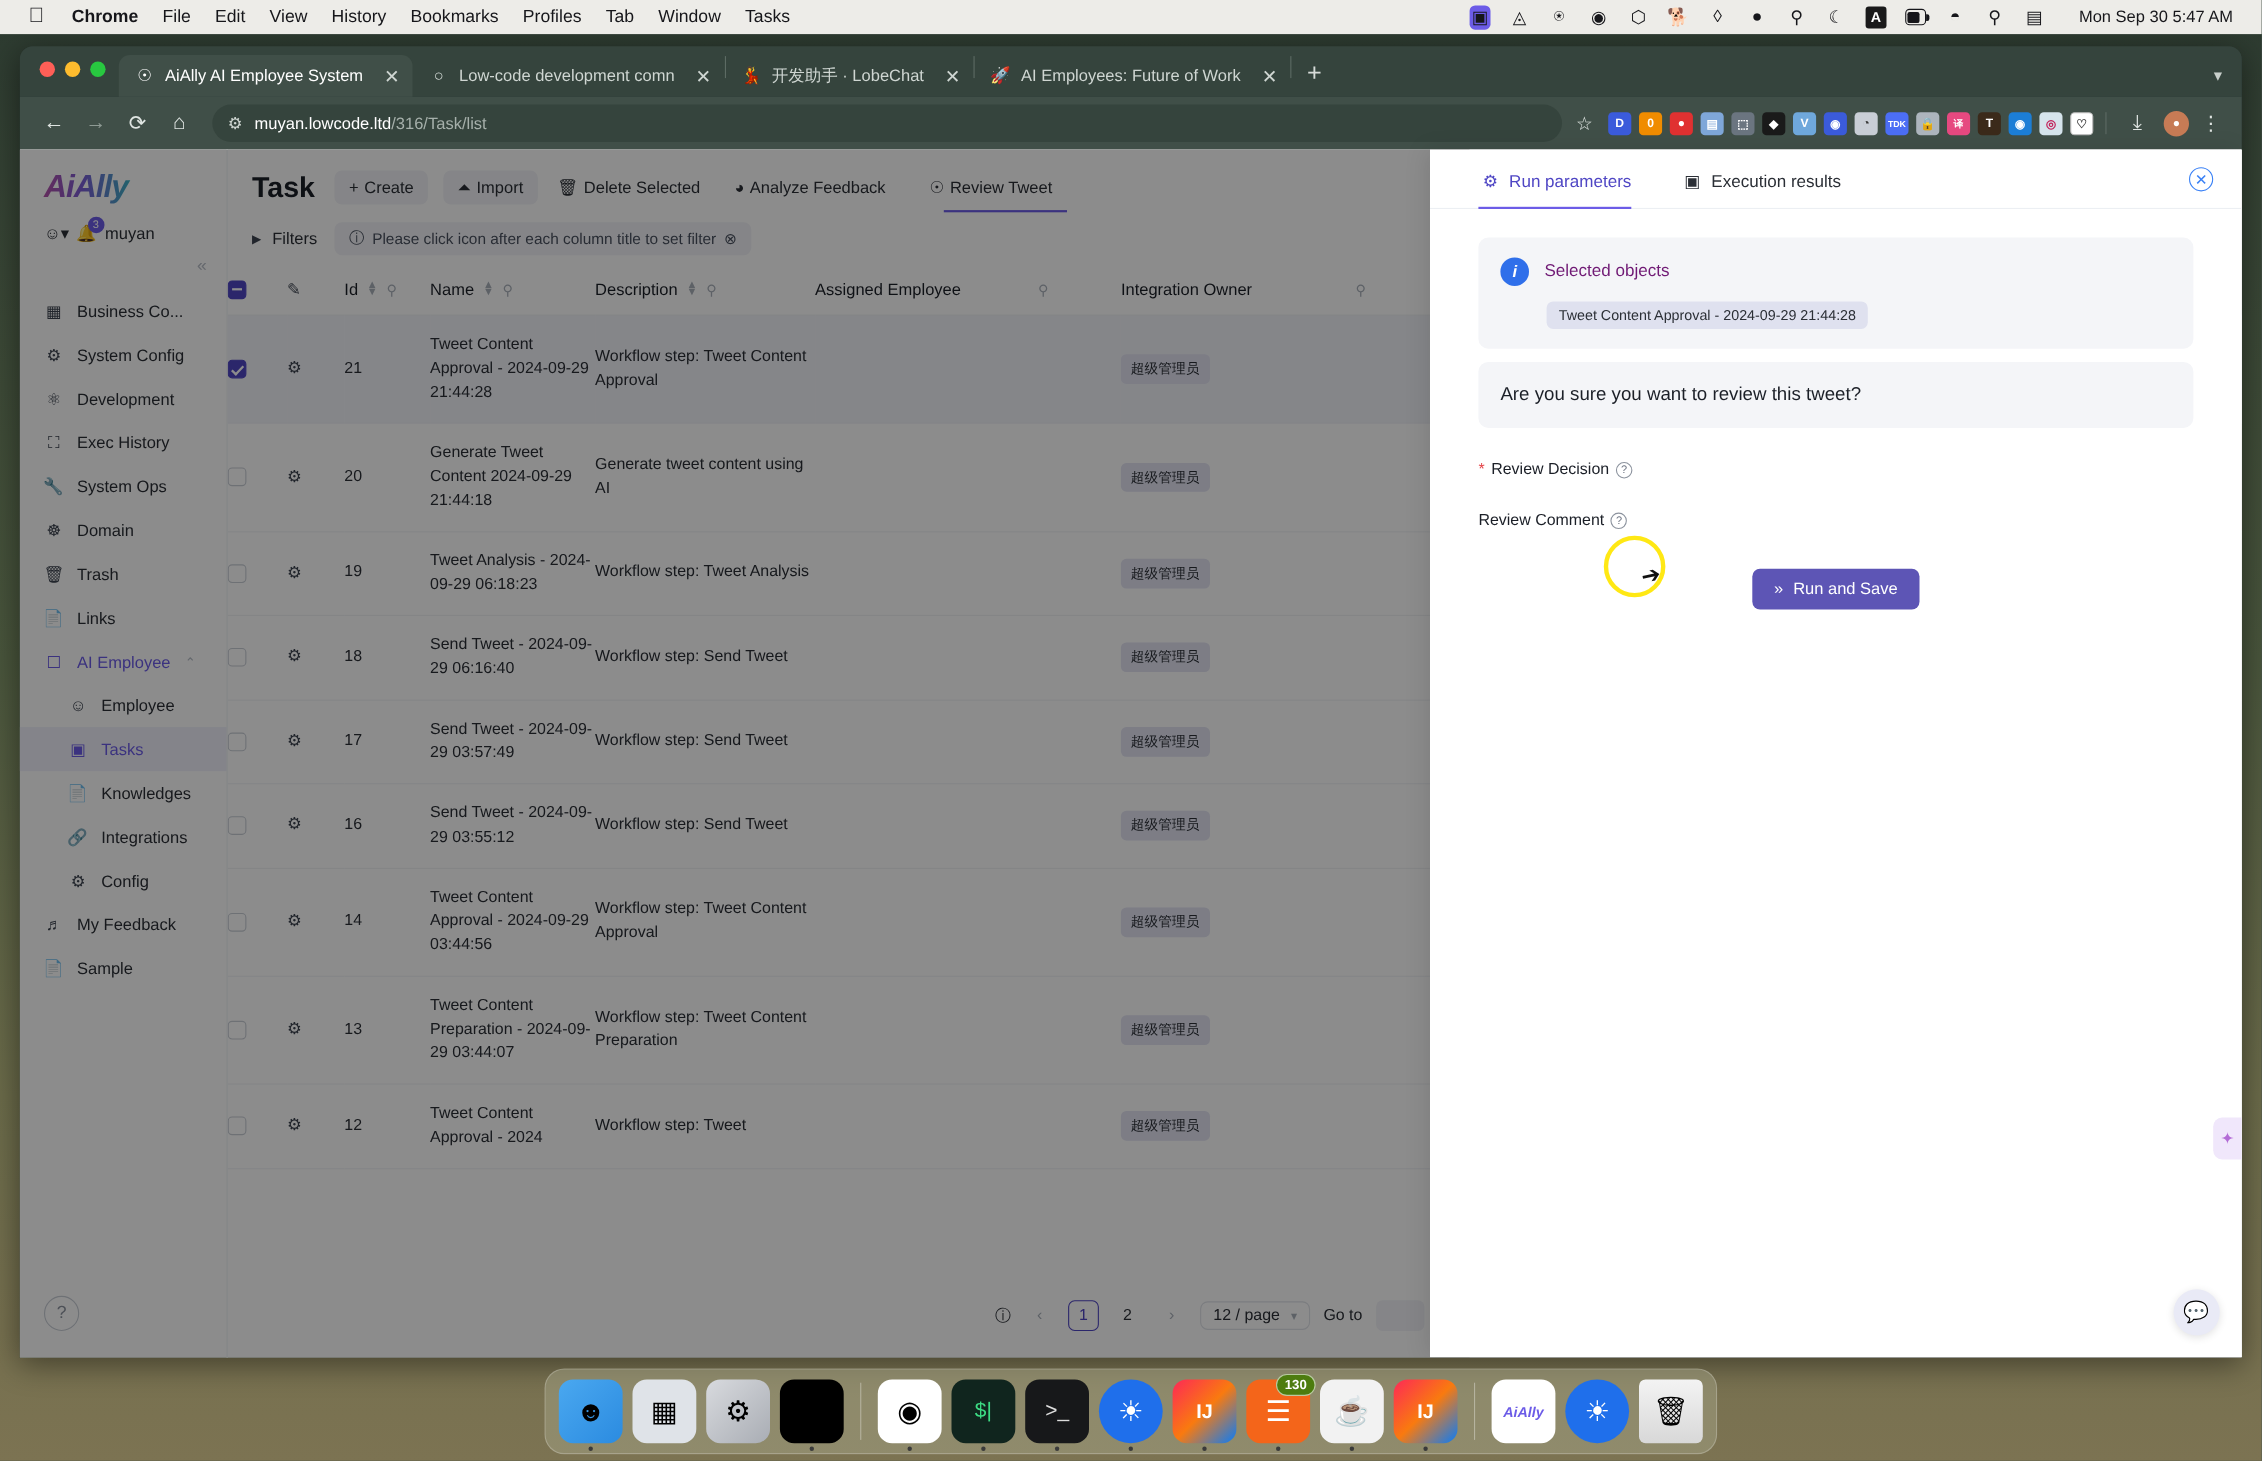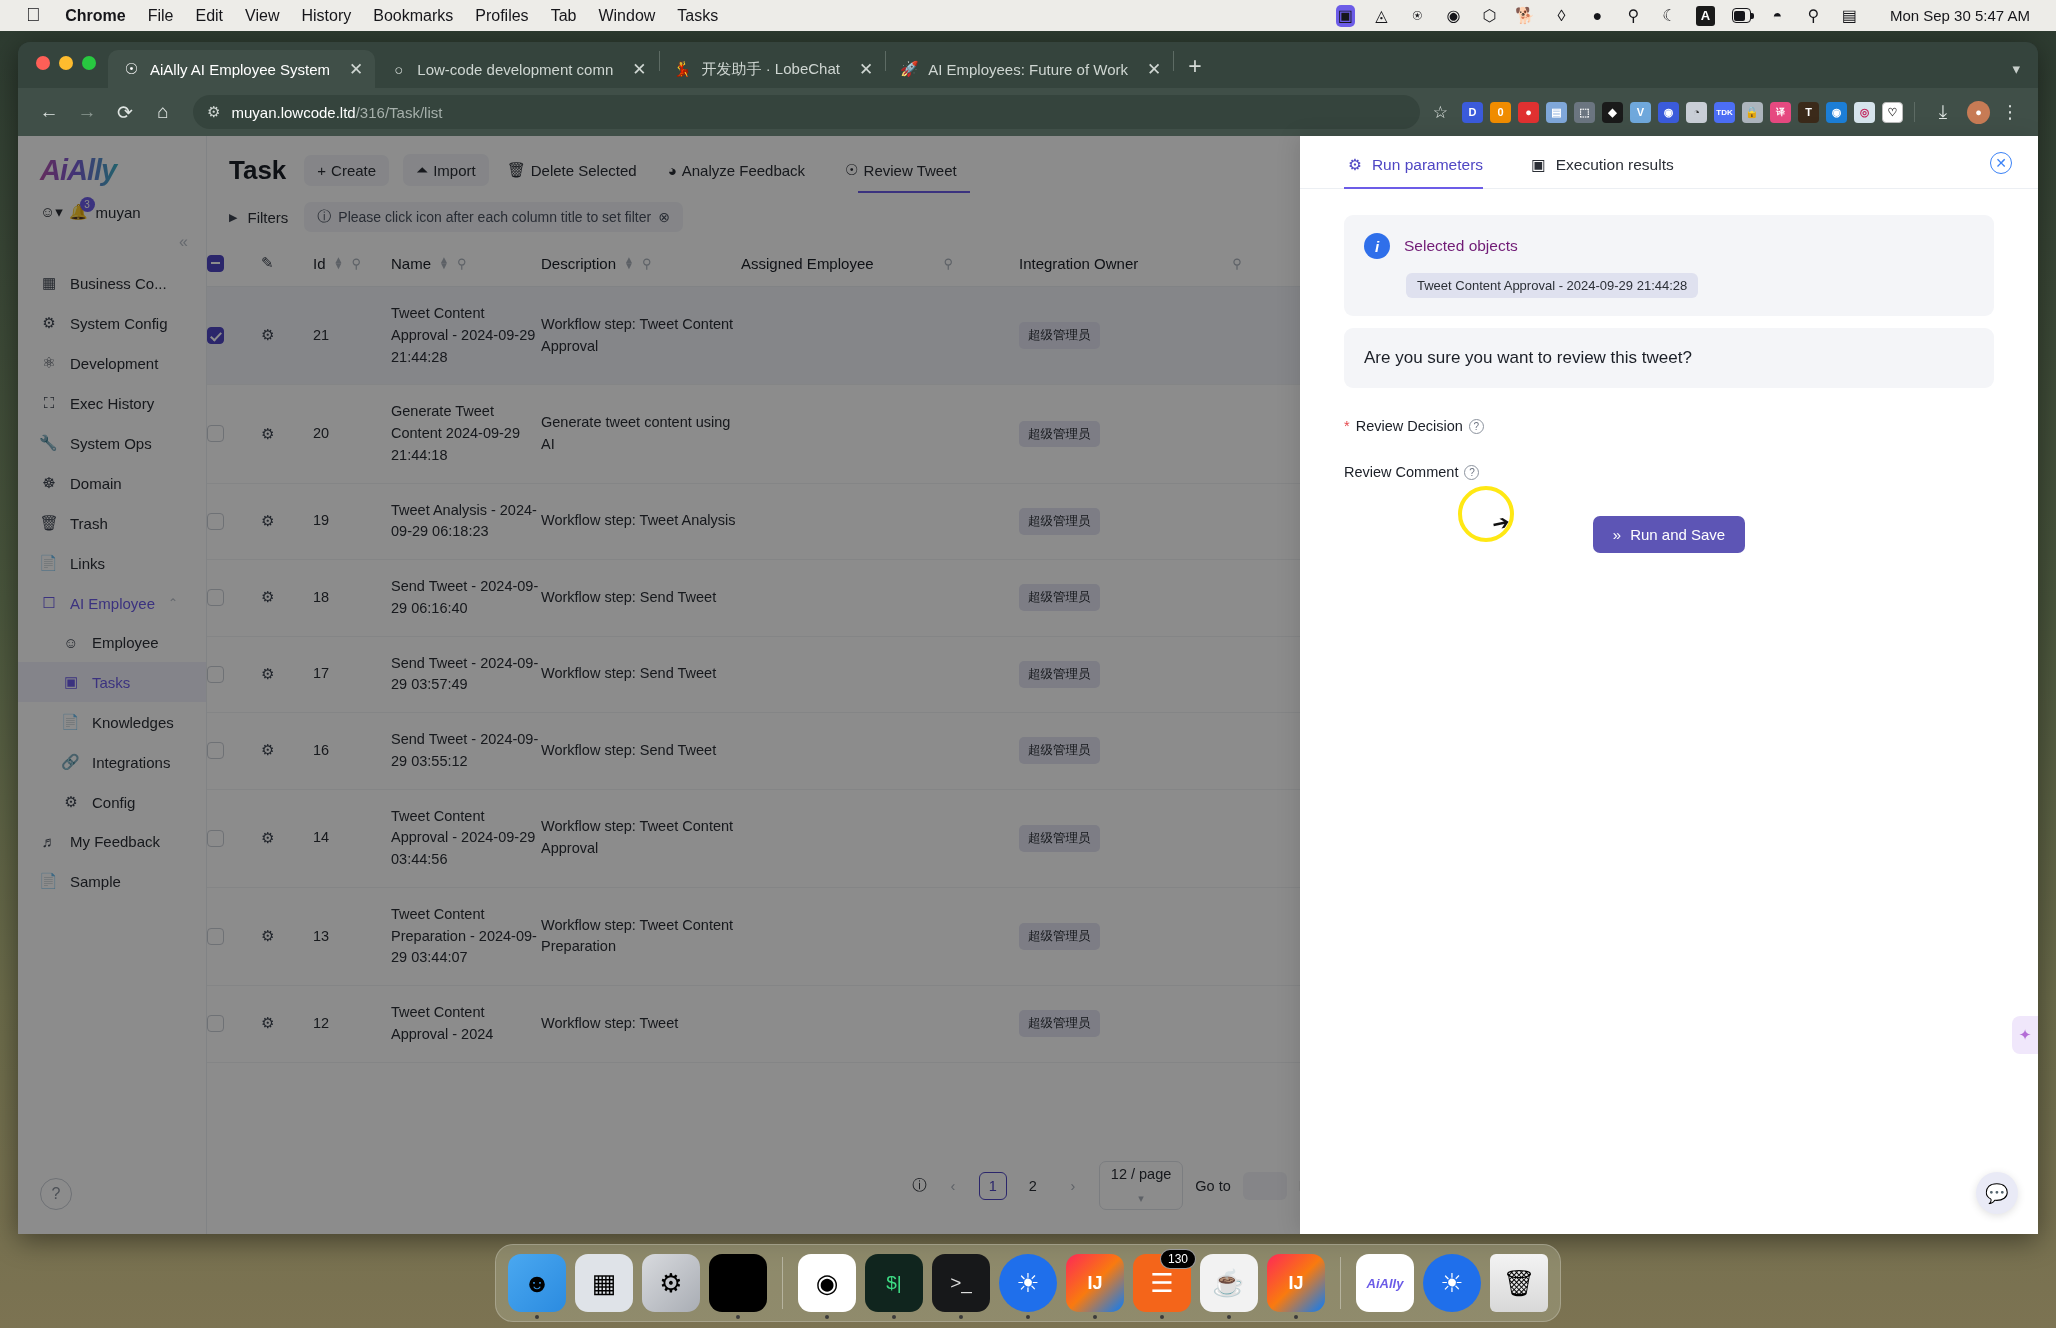--- a/index.html
+++ b/index.html
@@ -169,21 +169,21 @@
   .owner-tag { display: inline-block; background: #e3e4f3; color: #2b2f36; font-size: 12.5px;
     padding: 4px 9px; border-radius: 5px; }
 
   
   #pager { display: flex; align-items: center; justify-content: center; gap: 12px;
     padding: 16px 0 24px 0; font-size: 14.5px; color: #2b2f36; }
   .pg { width: 28px; height: 28px; display:flex;align-items:center;justify-content:center; border-radius:6px;}
   .pg.cur { border: 1.3px solid #4f46c4; color: #4f46c4; }
   .pg.arrow { color: #aab1bb; }
   .psel { display: flex; align-items: center; gap: 10px; border: 1.3px solid #e0e3e9;
-    border-radius: 7px; padding: 4px 11px; flex-direction: column; }
+    border-radius: 7px; padding: 4px 11px; }
   .psel .ch { color:#aab1bb; font-size: 11px;}
   .pinput { width: 44px; height: 28px; background: #f2f3f7; border-radius: 6px; }
 
   
   #drawer {
     position: absolute; right: 0; top: 0; bottom: 0; width: 738px;
     background: #ffffff; z-index: 50; display: flex; flex-direction: column;
     box-shadow: -4px 0 20px rgba(0,0,0,.10);
   }
   #drawerTabs { display: flex; align-items: center; gap: 0; padding: 20px 26px 0 44px;
@@ -236,22 +236,22 @@
     position: absolute; left: 50%; transform: translateX(-50%); bottom: 6px;
     height: 78px; background: rgba(160,158,130,.55); border-radius: 18px;
     display: flex; align-items: center; gap: 9px; padding: 0 12px;
     border: 1px solid rgba(255,255,255,.22); z-index: 90;
   }
   .dockicon { width: 58px; height: 58px; border-radius: 13px; position: relative;
     display:flex;align-items:center;justify-content:center; font-size: 26px; overflow: visible;}
   .dockdot { position: absolute; bottom: -7px; left: 50%; transform: translateX(-50%);
     width: 4px; height: 4px; border-radius: 50%; background: #3a3a3a; }
   .docksep { width: 1px; height: 52px; background: rgba(255,255,255,.35); margin: 0 6px; }
-  .dbadge { position: absolute; top: -5px; right: -5px; background: #000000; color: #fff;
-    font-size: 12px; font-weight: normal; border-radius: 11px; padding: 2px 7px; min-width: 24px;
+  .dbadge { position: absolute; top: -5px; right: -5px; background: #4d7c0f; color: #fff;
+    font-size: 12px; font-weight: bold; border-radius: 11px; padding: 2px 7px; min-width: 24px;
     text-align: center; border: 1.5px solid rgba(255,255,255,.6);}
 </style>
 </head>
 <body>
 
 <div id="desktop"></div>
 
 <div id="menubar">
   <span class="apple"></span>
   <span class="mi bold">Chrome</span>

